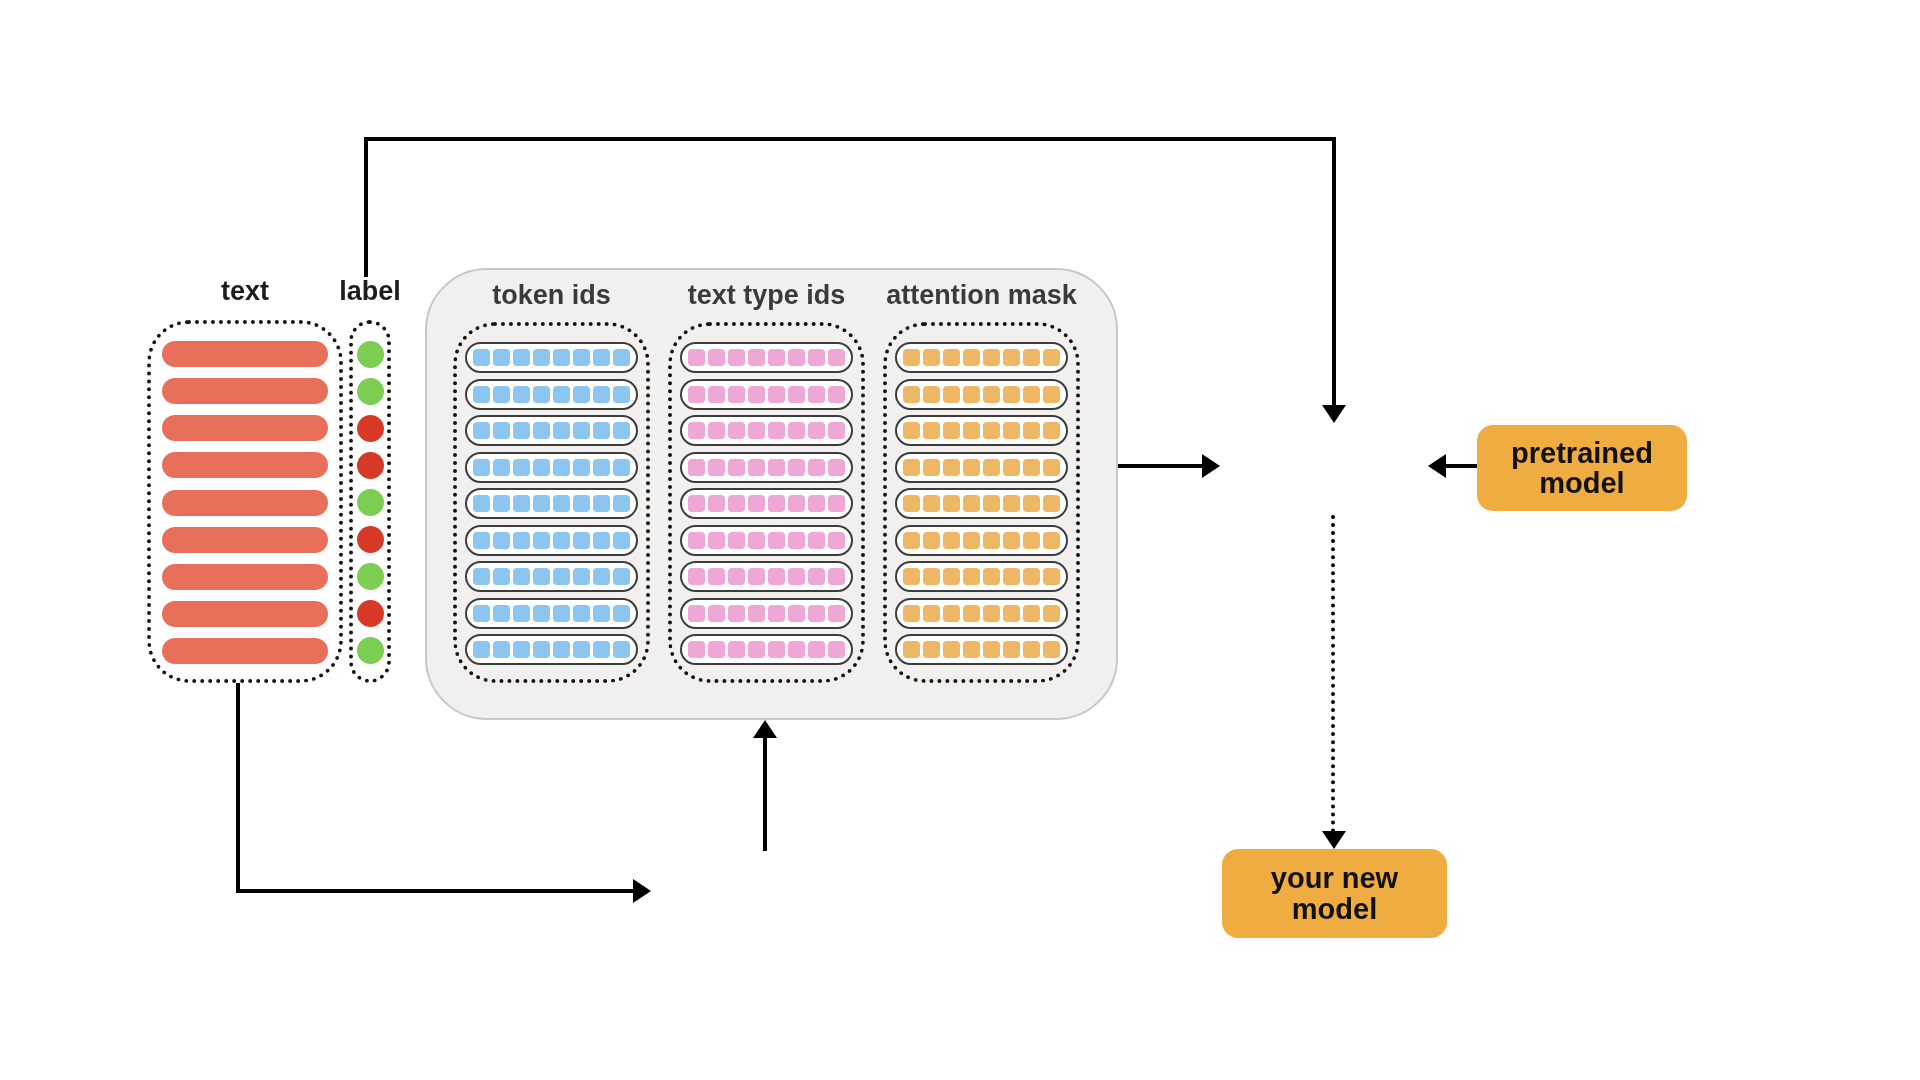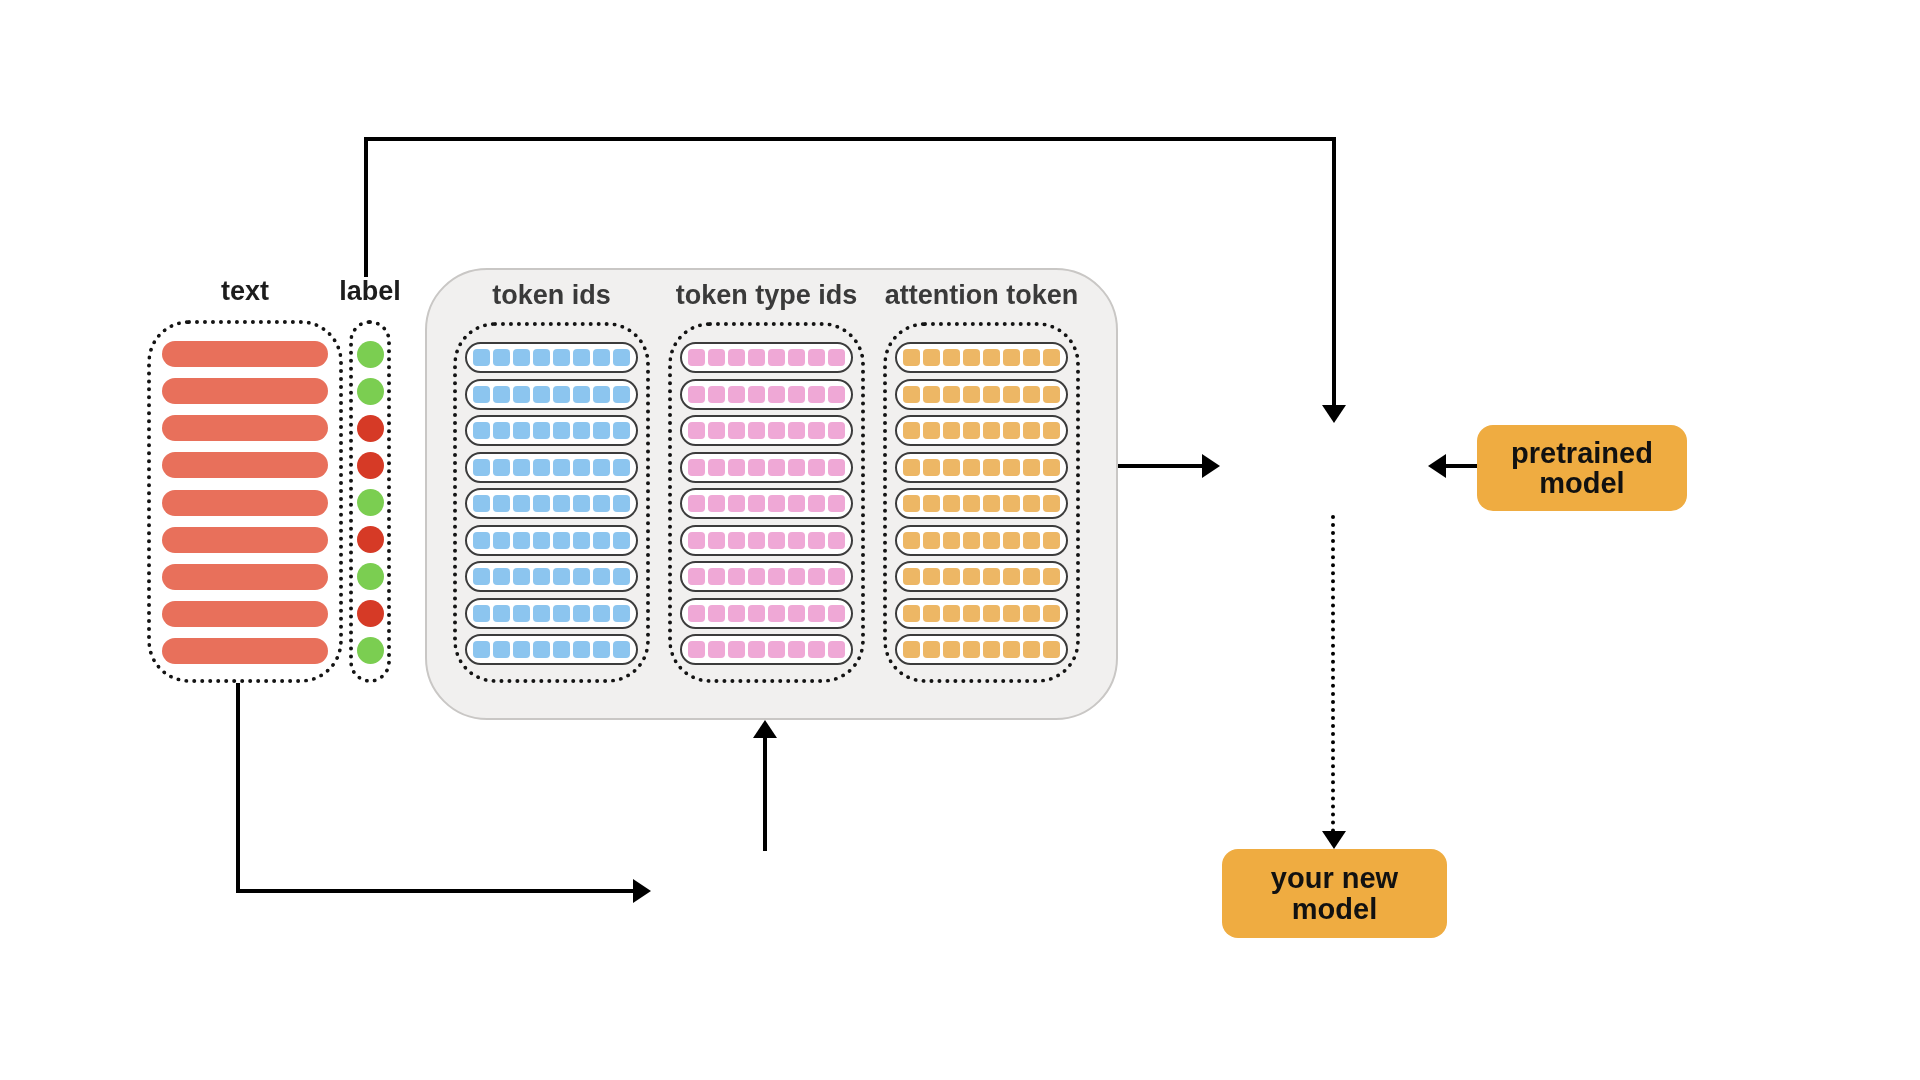--- a/index.html
+++ b/index.html
@@ -99,22 +99,22 @@
       <div class="label-dot" style="background: rgb(123, 206, 81);"></div>
       <div class="label-dot" style="background: rgb(214, 58, 38);"></div>
       <div class="label-dot" style="background: rgb(123, 206, 81);"></div>
       <div class="label-dot" style="background: rgb(214, 58, 38);"></div>
       <div class="label-dot" style="background: rgb(123, 206, 81);"></div>
     </div>
 
   <div class="abs gray-panel" style="left:425px;top:268px;width:693px;height:452px;"></div>
 
   <div class="abs col-header panel-header" style="left:453px;top:280px;width:197px;">token ids</div>
-  <div class="abs col-header panel-header" style="left:660px;top:280px;width:213px;">token type ids</div>
-  <div class="abs col-header panel-header" style="left:883px;top:280px;width:197px;">attention token</div>
+  <div class="abs col-header panel-header" style="left:660px;top:280px;width:213px;">text type ids</div>
+  <div class="abs col-header panel-header" style="left:883px;top:280px;width:197px;">attention mask</div>
 
   <div class="abs dotted-box panel-box" style="left:453px;top:322px;width:197px;height:361px;">
       <div class="row-pill">
         <div class="cell" style="background: rgb(140, 197, 239);"></div>
         <div class="cell" style="background: rgb(140, 197, 239);"></div>
         <div class="cell" style="background: rgb(140, 197, 239);"></div>
         <div class="cell" style="background: rgb(140, 197, 239);"></div>
         <div class="cell" style="background: rgb(140, 197, 239);"></div>
         <div class="cell" style="background: rgb(140, 197, 239);"></div>
         <div class="cell" style="background: rgb(140, 197, 239);"></div>

